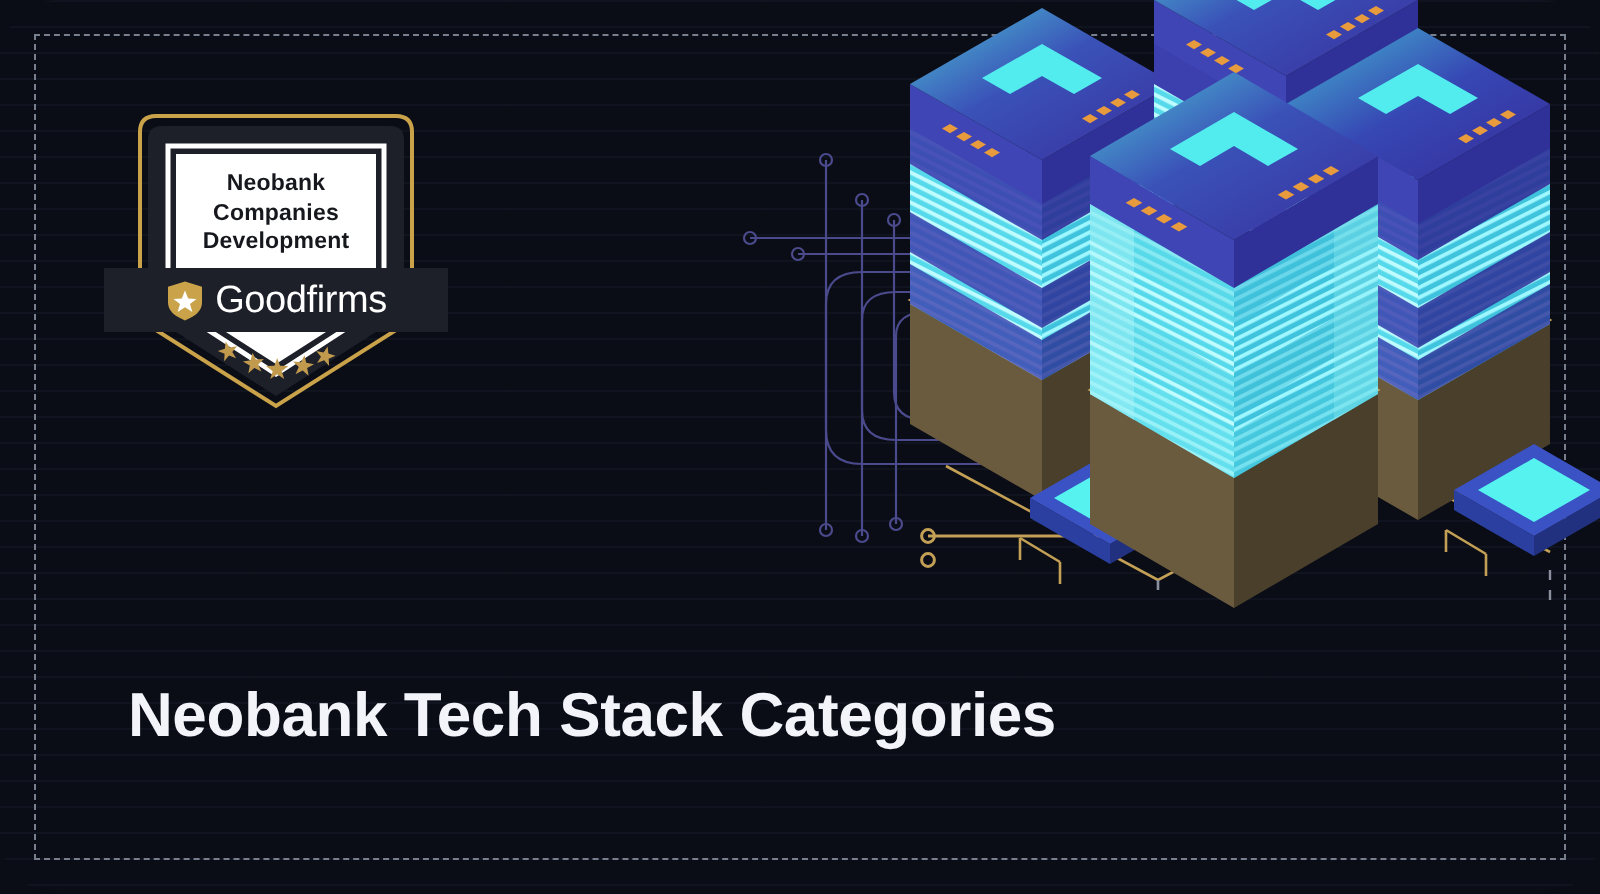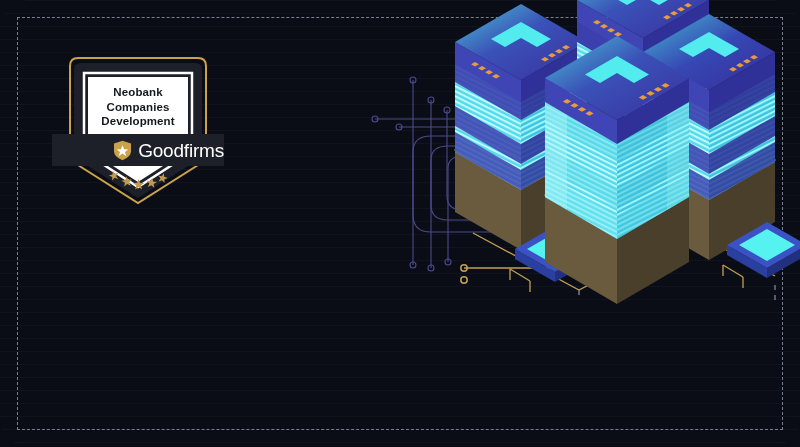--- a/index.html
+++ b/index.html
@@ -58,21 +58,21 @@
     font-weight:bold;
     line-height:14.5px;
     letter-spacing:.1px;
   }
   #gf-bar{
     position:absolute;
     left:-10px;top:80px;
     width:172px;height:32px;
     background:#1d2029;
     display:flex;align-items:center;
-    justify-content:flex-end;
+    justify-content:center;
     gap:6px;
     z-index:3;
   }
   #gf-bar .gf-name{
     color:#ffffff;
     font-size:19px;
     font-weight:500;
     letter-spacing:-.2px;
     line-height:19px;
   }
@@ -390,14 +390,15 @@
       <span>
         <svg width="19" height="21" viewBox="0 0 19 21" xmlns="http://www.w3.org/2000/svg">
           <path d="M9.5 0.8 L18 3.4 L18 11.3 Q18 17 9.5 20.2 Q1 17 1 11.3 L1 3.4 Z" fill="#c9a24a"></path>
           <path d="M9.5 5.3 L11.1 9.3 L15.3 9.5 L12 12 L13.2 16 L9.5 13.6 L5.8 16 L7 12 L3.7 9.5 L7.9 9.3 Z" fill="#ffffff"></path>
         </svg>
       </span>
       <span class="gf-name">Goodfirms</span>
     </div>
   </div>
 
+  <div id="heading">Neobank Tech Stack Categories</div>
 
 </div>
 
 </body></html>

